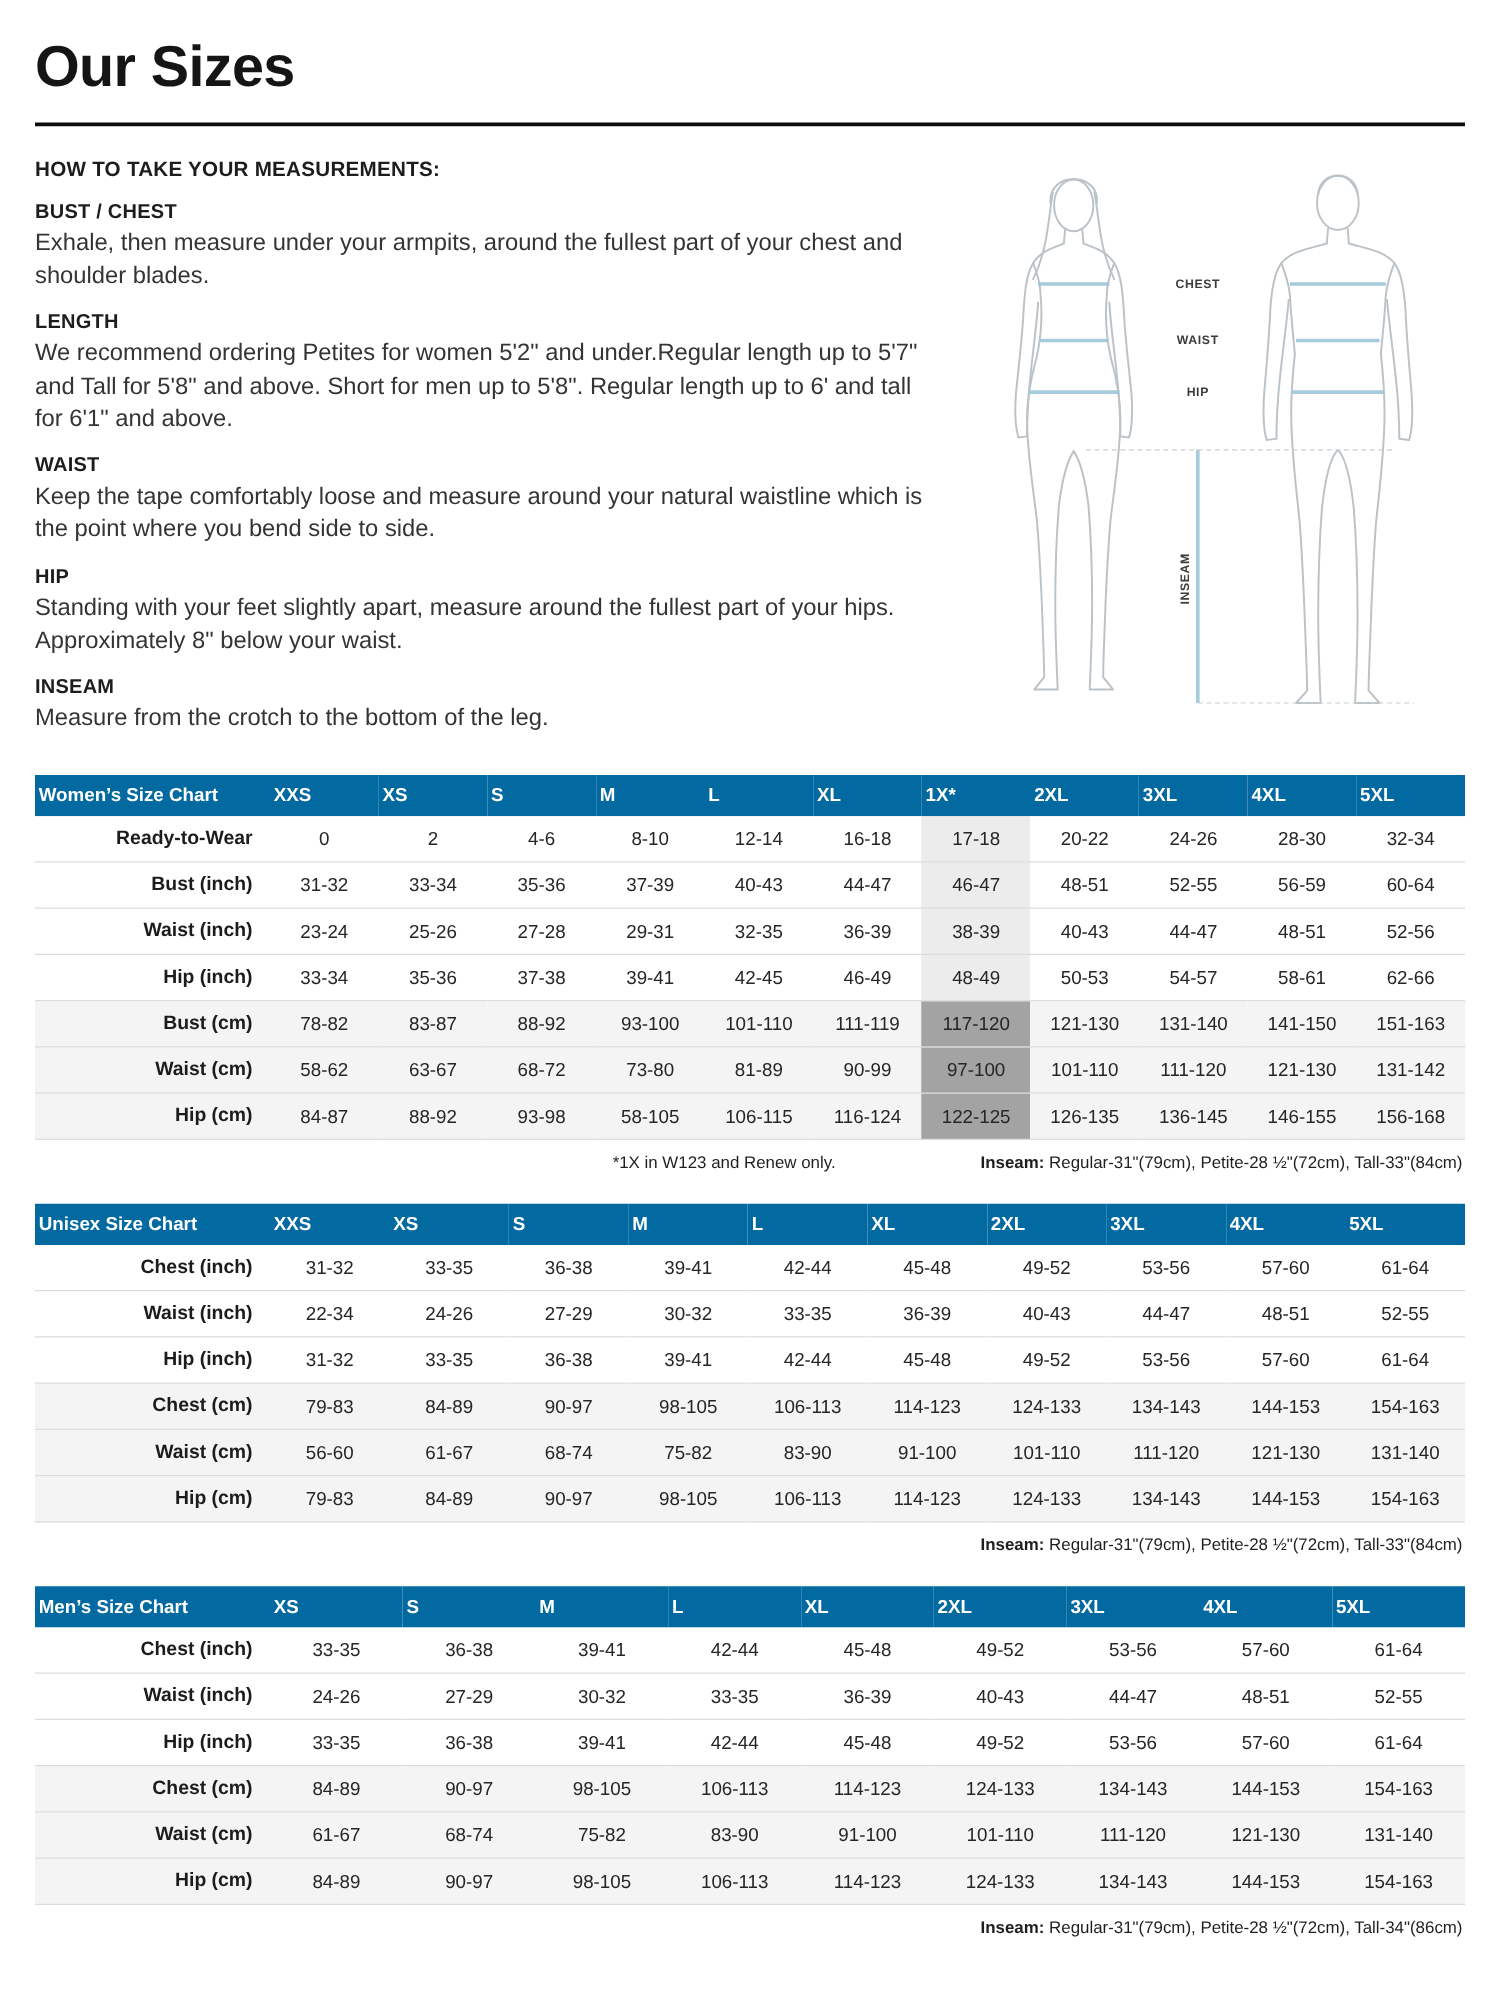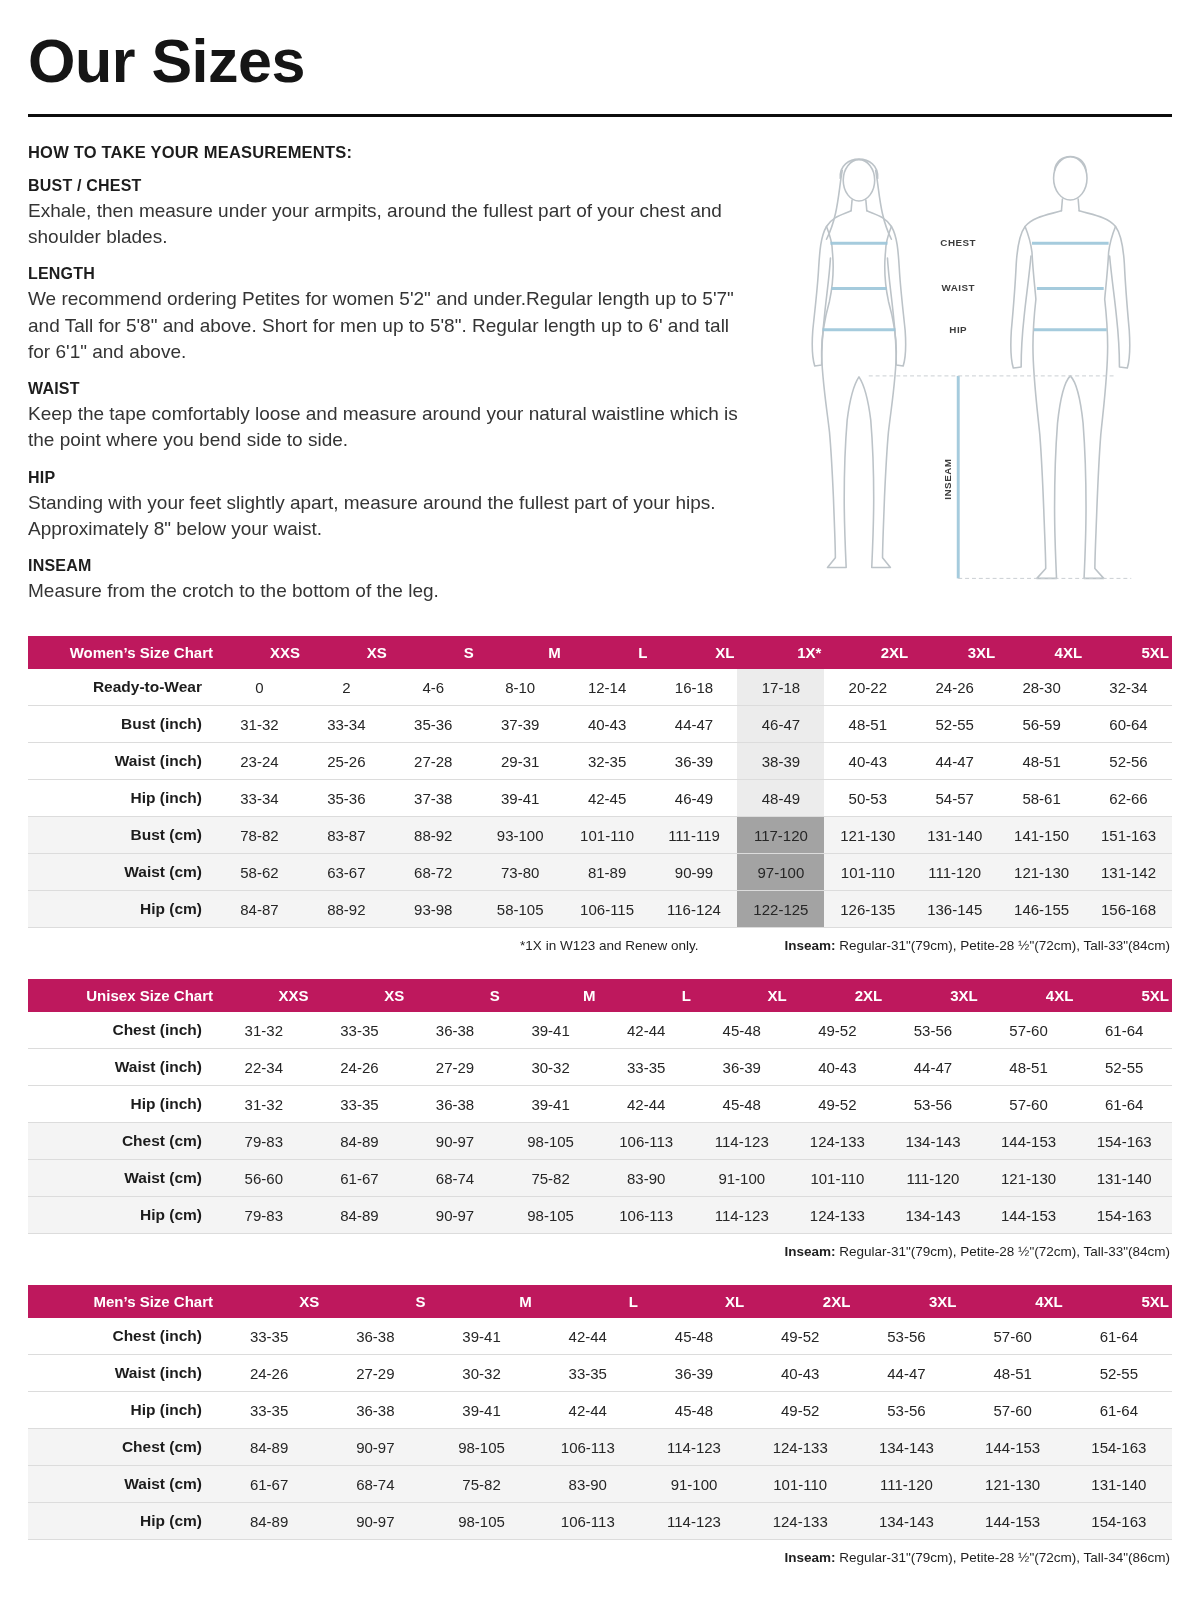--- a/index.html
+++ b/index.html
@@ -7,21 +7,21 @@
   html,body { margin:0; padding:0; background:#fff; }
   body {
     width:1200px;
     font-family:"Liberation Sans", sans-serif;
     color:#2b2b2b;
     -webkit-font-smoothing:antialiased;
   }
   .page { padding:20px 28px 10px; }
 
   h1.page-title {
-    font-size:61px;
+    font-size:46px;
     font-weight:800;
     letter-spacing:-0.5px;
     color:#151515;
     margin:6px 0 18px;
   }
   .rule { border-top:3px solid #0d0d0d; margin:0 0 26px; }
 
   .top { display:flex; gap:18px; align-items:flex-start; }
   .instructions { flex:1 1 auto; max-width:726px; }
   .instructions h2 {
@@ -34,40 +34,40 @@
   }
   .sec p {
     font-size:19px; line-height:1.38; margin:0 0 6px; color:#343434;
   }
 
   .figure { flex:0 0 400px; margin-top:-4px; }
 
   .tbl { margin-top:26px; }
   .tbl table { width:100%; border-collapse:collapse; table-layout:fixed; }
   .tbl thead th {
-    background:#be185d; color:#fff;
+    background:#0369a1; color:#fff;
     font-size:15px; font-weight:700;
-    padding:8px 3px; text-align:right;
+    padding:8px 3px; text-align:left;
   }
   .tbl thead th.title { width:188px; }
   .tbl tbody td {
     text-align:center; font-size:15px; color:#262626;
     padding:9px 3px; border-bottom:1px solid #dcdcdc;
     background:#fff;
   }
   .tbl tbody td.rowlabel {
     font-weight:700; text-align:right; padding-right:14px;
     font-size:15.5px; color:#1c1c1c;
   }
   .tbl tbody tr.cm td { background:#f4f4f4; }
   .tbl tbody td.hl { background:#ececec; }
   .tbl tbody tr.cm td.hl { background:#a3a3a3; }
 
   .footnote {
-    display:flex; justify-content:flex-end; align-items:baseline; gap:86px;
+    display:flex; justify-content:flex-end; align-items:baseline; gap:116px;
     font-size:13.5px; color:#1f1f1f; margin:10px 2px 24px;
   }
   .footnote b { font-weight:800; }
 </style>
 </head>
 <body>
 
 <div class="page">
 
   <h1 class="page-title">Our Sizes</h1>

